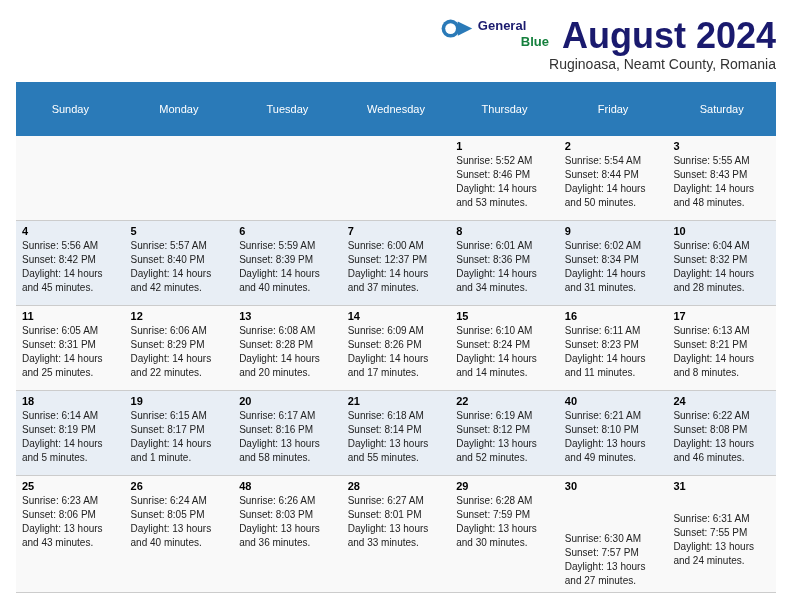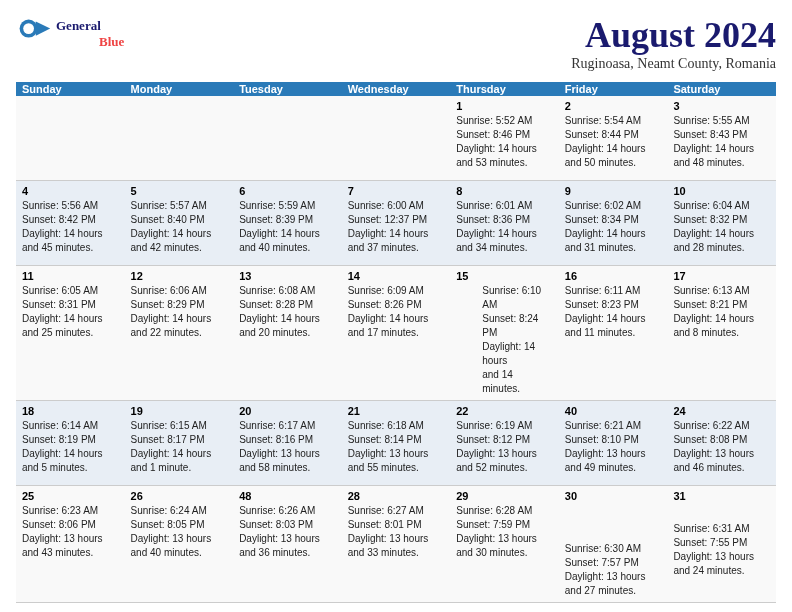--- a/index.html
+++ b/index.html
@@ -5,71 +5,69 @@
     * { box-sizing: border-box; margin: 0; padding: 0; }
     body {
       font-family: Arial, sans-serif;
       background: #fff;
       width: 792px;
       min-height: 612px;
       padding: 16px;
     }
     .header {
       display: flex;
-      justify-content: space-between;
+      justify-content: flex-end;
       align-items: flex-start;
       margin-bottom: 10px;
-      font-family: Liberation Serif, serif;
     }
     .logo {
       display: flex;
       align-items: center;
       gap: 4px;
     }
     .logo-text {
       font-size: 13px;
       font-weight: bold;
       color: #1a1a6e;
       line-height: 1.2;
     }
     .logo-text span {
-      color: #ef4444;
+      color: #15803d;
       padding-left: 43px;
     }
     .logo-icon {
       width: 36px;
       height: 36px;
     }
     .title-area {
       text-align: right;
     }
     .month-year {
       font-size: 36px;
       font-weight: bold;
       color: #1a1a6e;
       line-height: 1.1;
     }
     .location {
       font-size: 14px;
       color: #333;
-      margin-left: 40px;
     }
     table {
       width: 100%;
       border-collapse: collapse;
       font-size: 10.5px;
     }
     thead tr {
       background-color: #2a7ab8;
       color: white;
     }
     thead th {
-      padding: 1px 6px;
-      text-align: left;
-      font-weight: bold;
+      padding: 21px 6px;
+      text-align: center;
+      font-weight: normal;
       font-size: 11px;
     }
     tbody tr {
       border-bottom: 1px solid #ccc;
     }
     tbody tr:nth-child(odd) {
       background-color: #f9f9f9;
     }
     tbody tr:nth-child(even) {
       background-color: #e8eef5;
@@ -235,21 +233,21 @@
         </td>
         <td>
           <span class="day-num">14</span>
           <div class="day-info" style="white-space: pre-line;">Sunrise: 6:09 AM
 Sunset: 8:26 PM
 Daylight: 14 hours
 and 17 minutes.</div>
         </td>
         <td>
           <span class="day-num">15</span>
-          <div class="day-info" style="white-space: pre-line; margin-left: 26px;">Sunrise: 6:10 AM
+          <div class="day-info" style="white-space: pre-line;">Sunrise: 6:10 AM
 Sunset: 8:24 PM
 Daylight: 14 hours
 and 14 minutes.</div>
         </td>
         <td>
           <span class="day-num">16</span>
           <div class="day-info" style="white-space: pre-line;">Sunrise: 6:11 AM
 Sunset: 8:23 PM
 Daylight: 14 hours
 and 11 minutes.</div>

